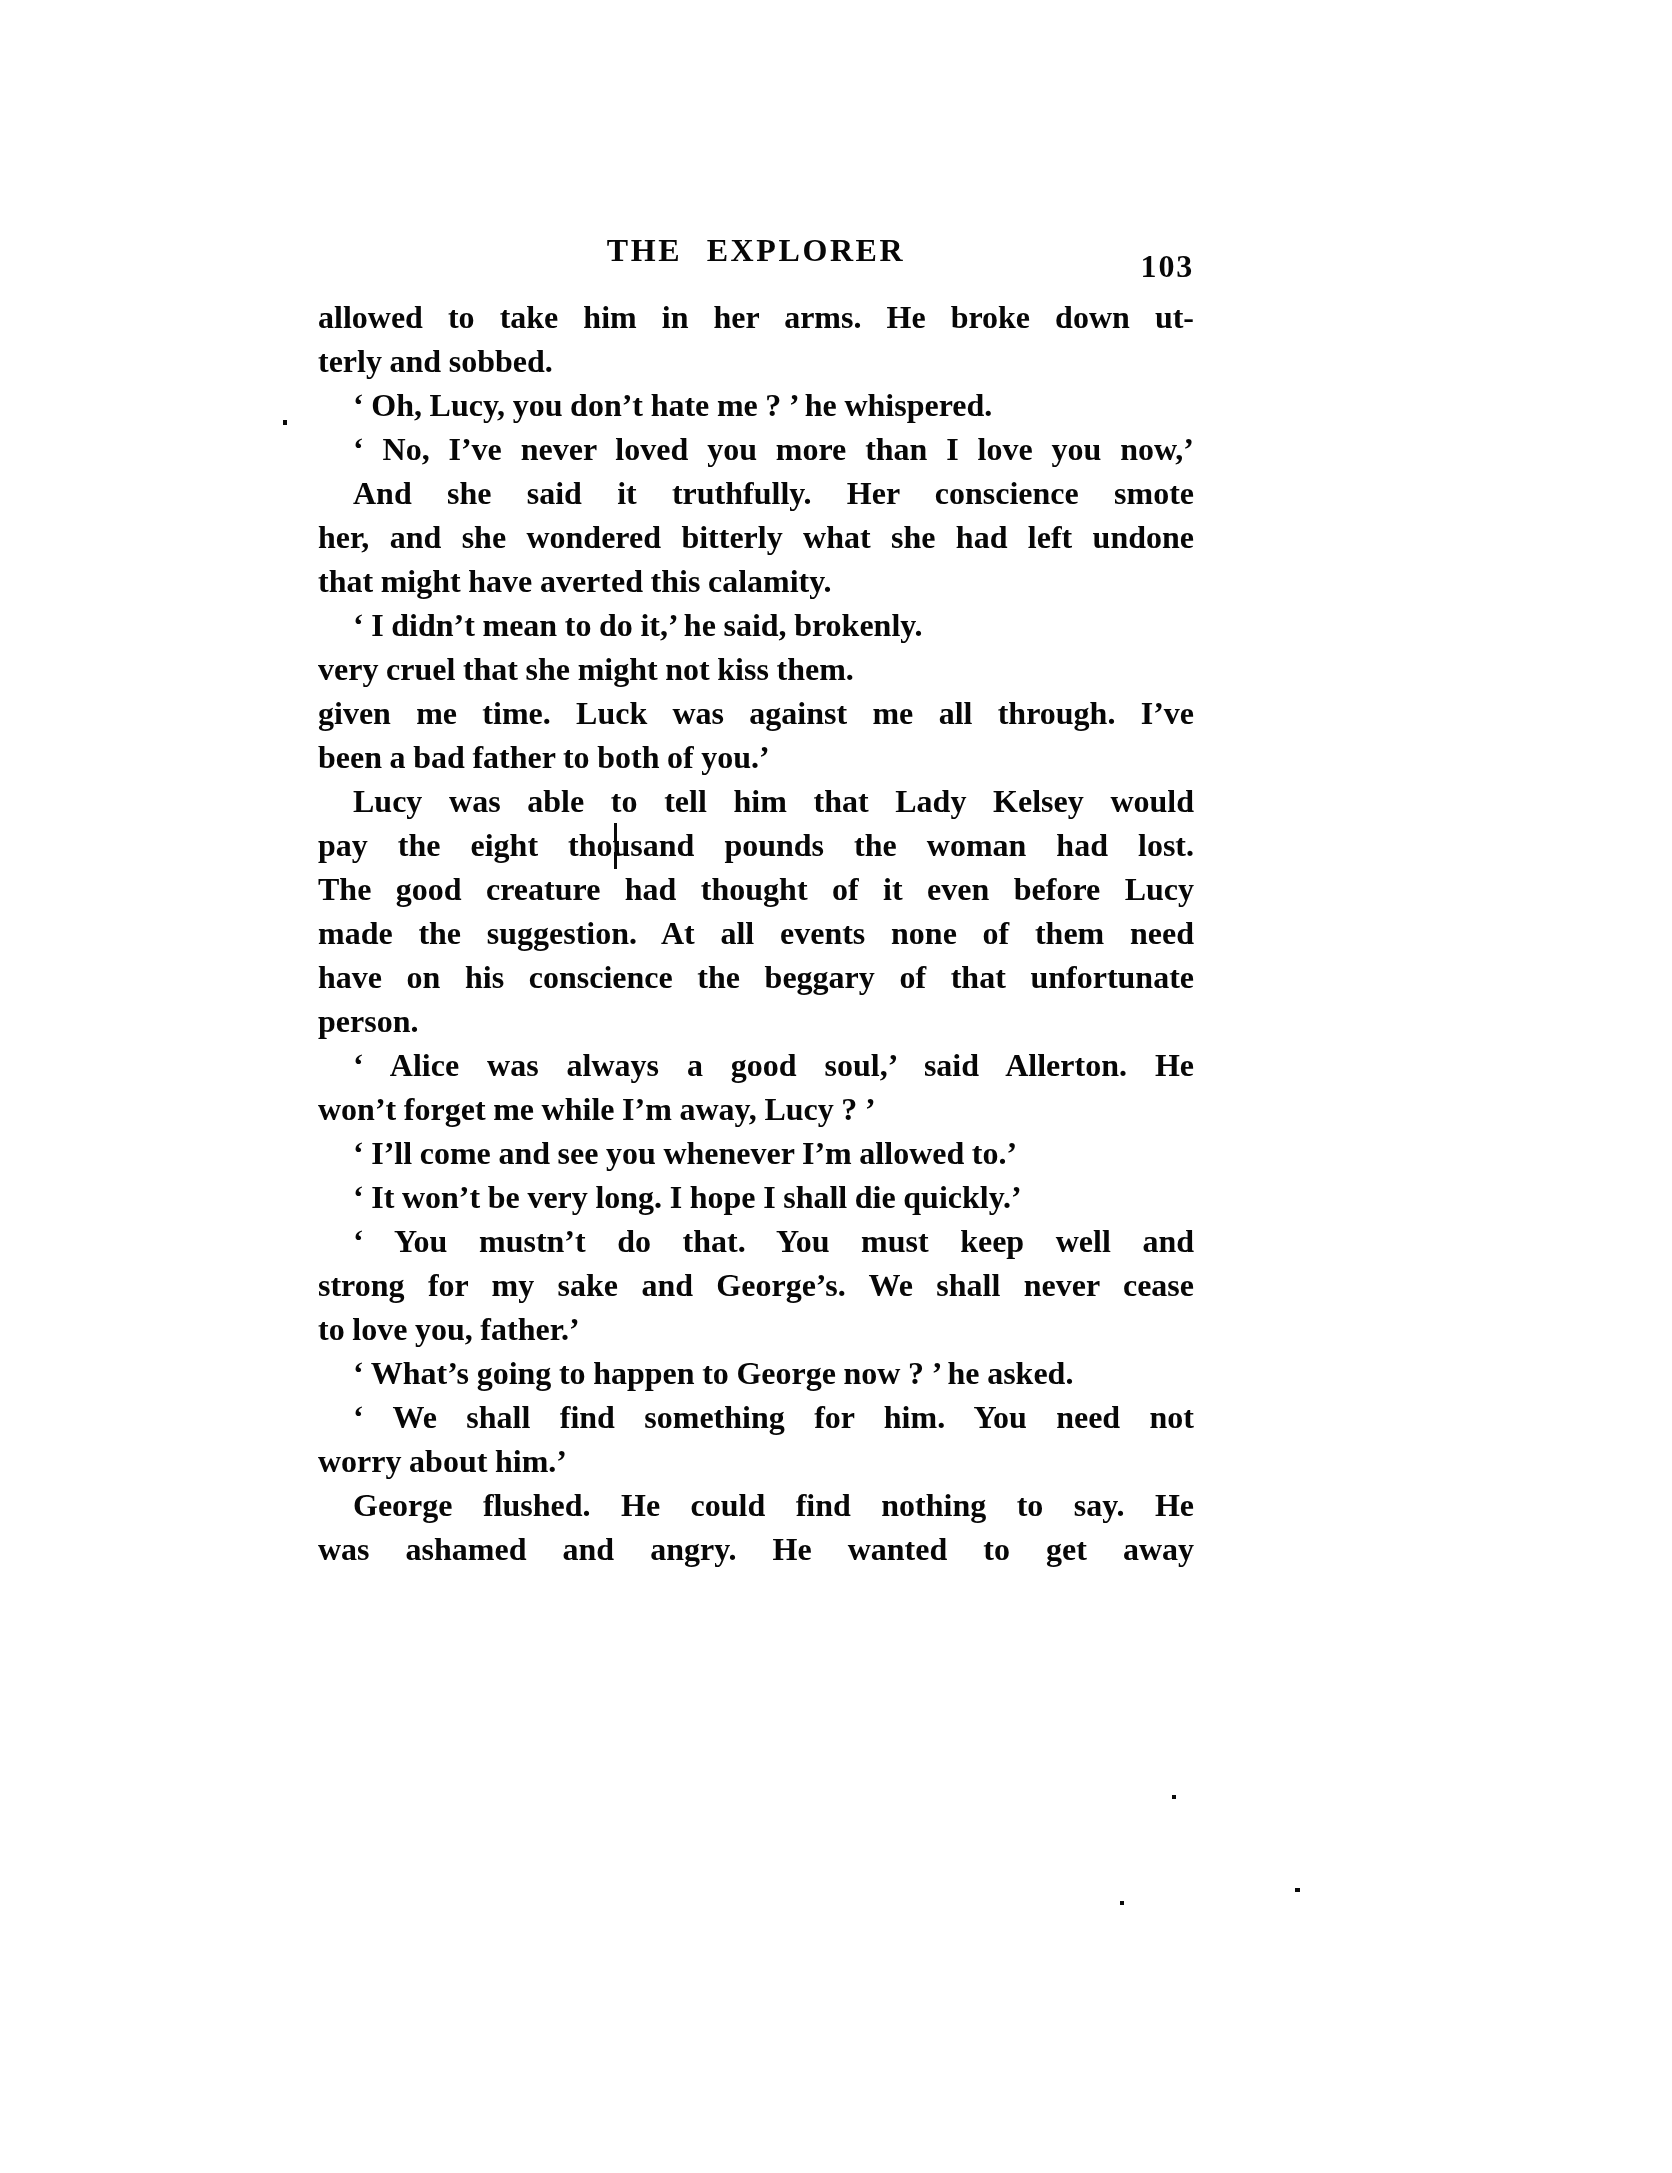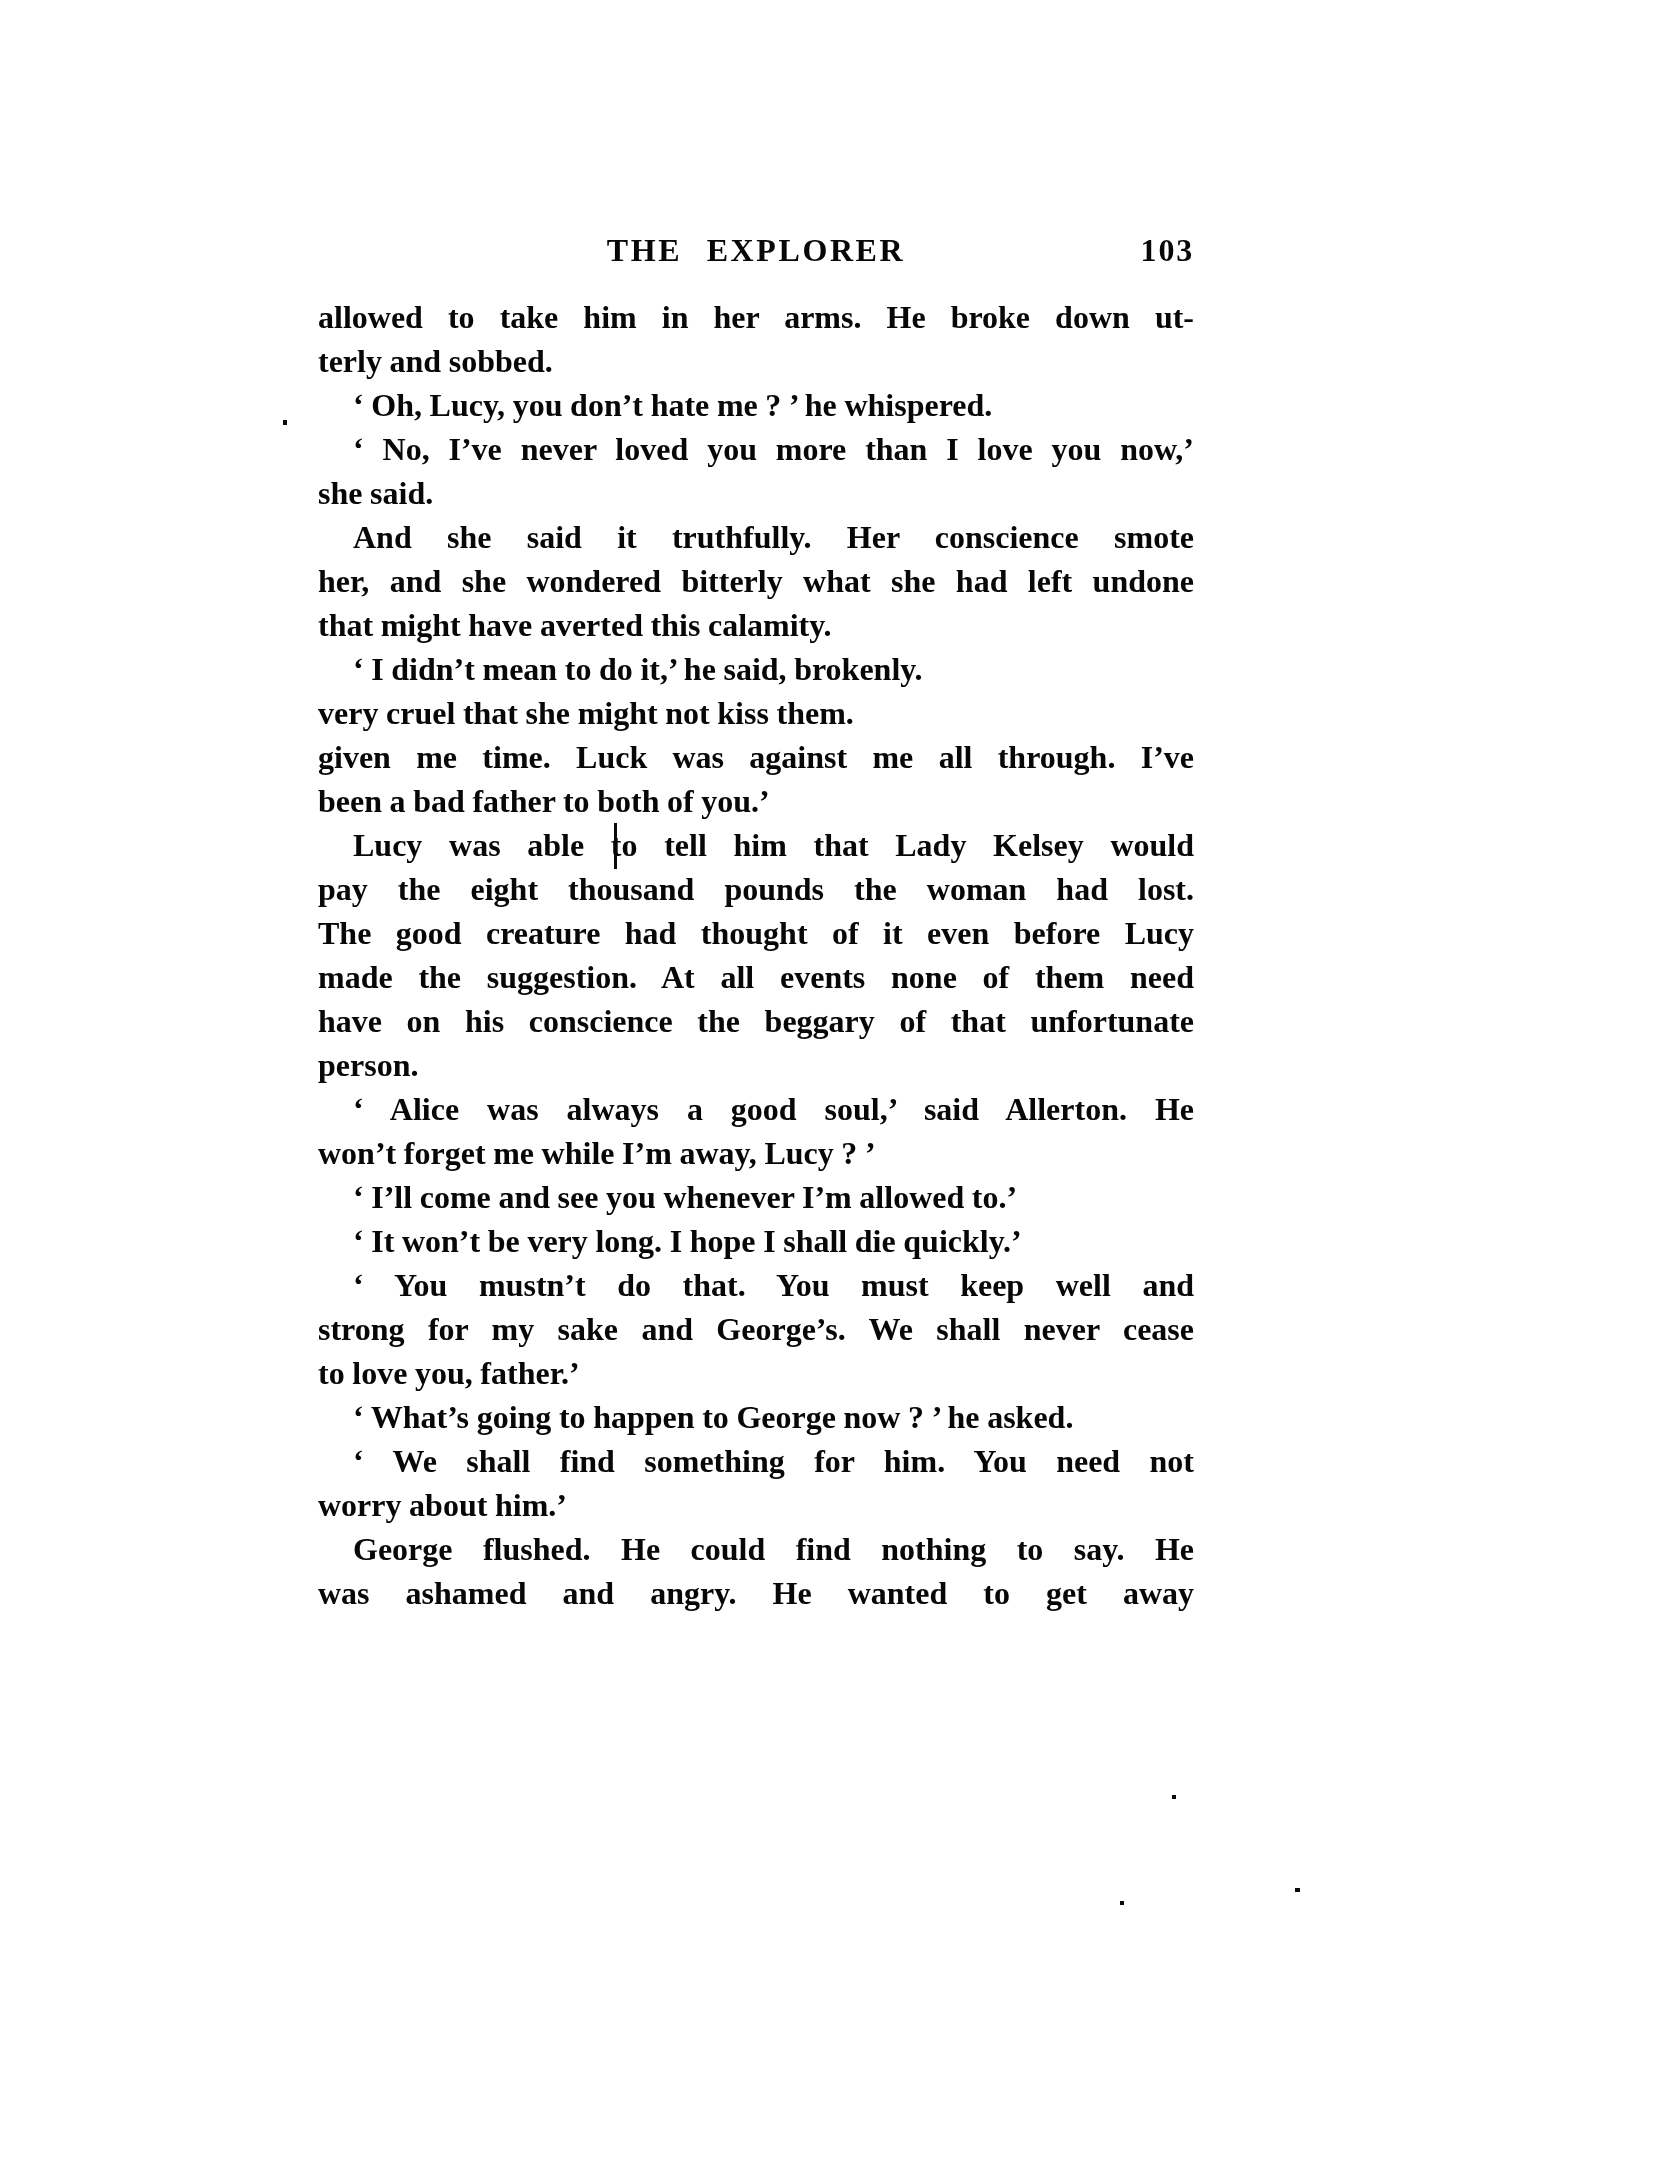--- a/index.html
+++ b/index.html
@@ -32,21 +32,21 @@
     font-size: 32px;
     font-weight: bold;
     letter-spacing: 2.6px;
     word-spacing: 14px;
     line-height: 35px;
     white-space: nowrap;
   }
   #page-number {
     position: absolute;
     right: 0;
-    top: 0;
+    top: 16px;
     font-size: 32px;
     font-weight: bold;
     letter-spacing: 1.8px;
     line-height: 35px;
     text-align: right;
   }
   
   #text-block {
     position: absolute;
     left: 318px;
@@ -86,21 +86,20 @@
   <div id="running-header">
     <div id="header-title">THE EXPLORER</div>
     <div id="page-number">103</div>
   </div>
 
   <div id="text-block">
       <div class="line jst">allowed to take him in her arms. He broke down ut-</div>
       <div class="line">terly and sobbed.</div>
       <div class="line ind">‘ Oh, Lucy, you don’t hate me ? ’ he whispered.</div>
       <div class="line ind jst">‘ No, I’ve never loved you more than I love you now,’</div>
-      <div class="line">she said.</div>
       <div class="line ind jst">And she said it truthfully. Her conscience smote</div>
       <div class="line jst">her, and she wondered bitterly what she had left undone</div>
       <div class="line">that might have averted this calamity.</div>
       <div class="line ind">‘ I didn’t mean to do it,’ he said, brokenly.</div>
       <div class="line">very cruel that she might not kiss them.</div>
       <div class="line jst">given me time. Luck was against me all through. I’ve</div>
       <div class="line">been a bad father to both of you.’</div>
       <div class="line ind jst">Lucy was able to tell him that Lady Kelsey would</div>
       <div class="line jst">pay the eight thousand pounds the woman had lost.</div>
       <div class="line jst">The good creature had thought of it even before Lucy</div>

